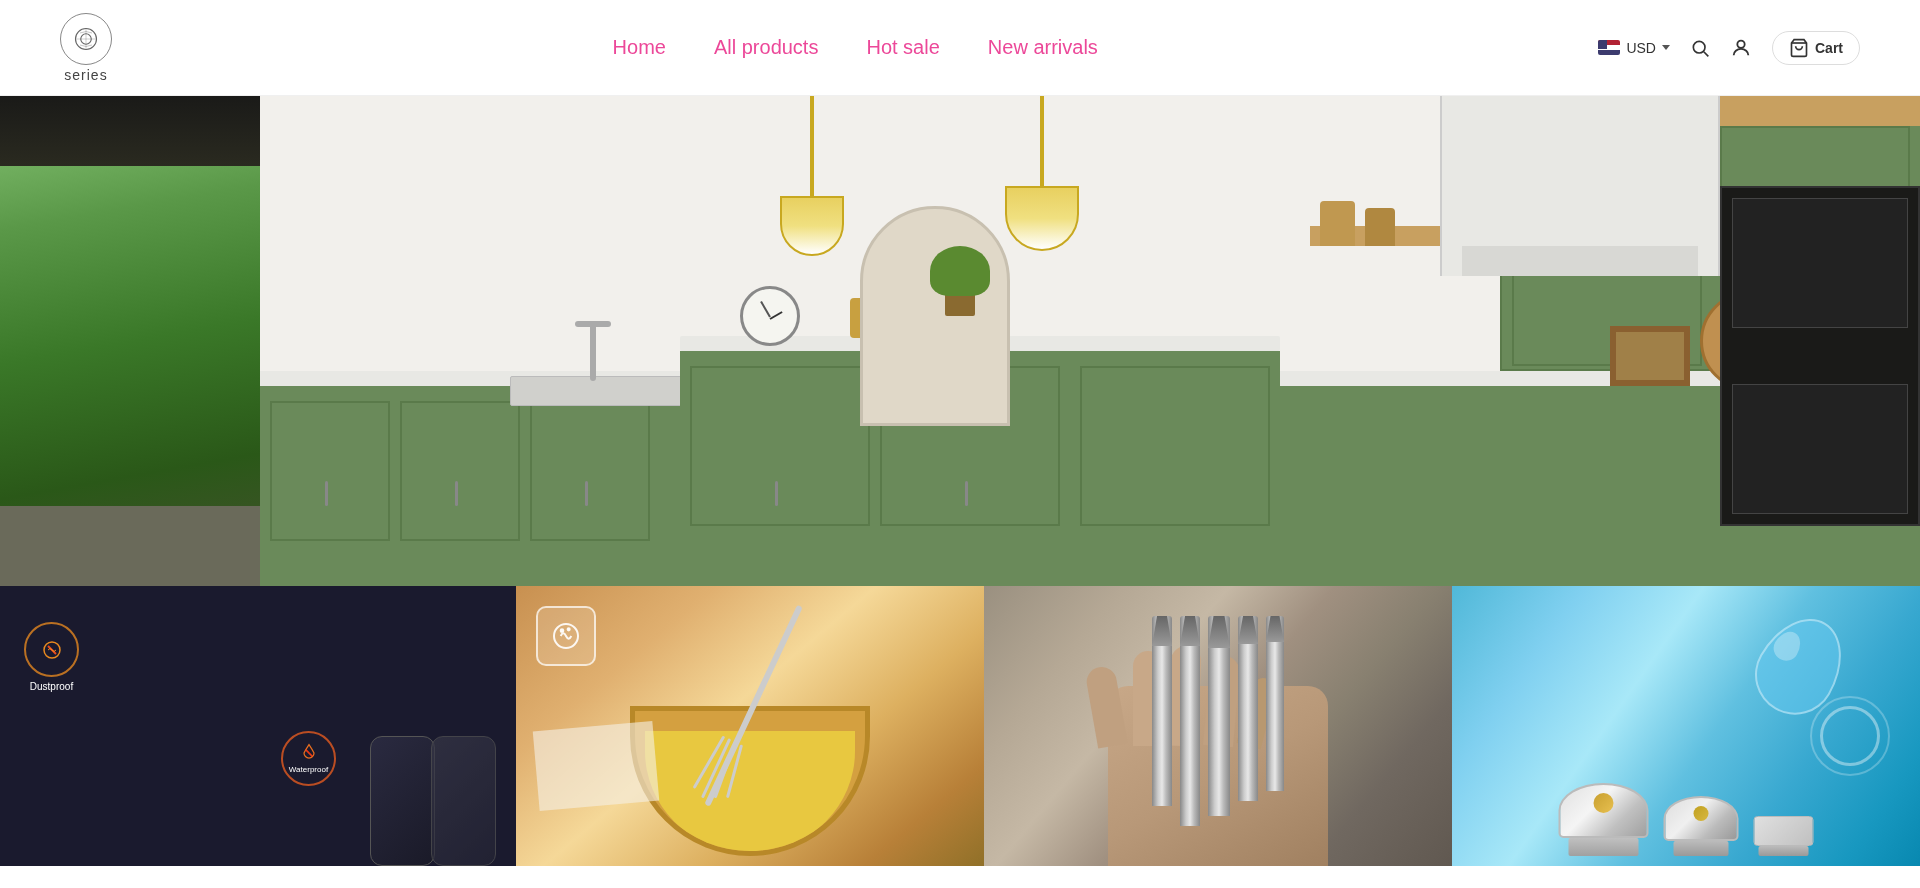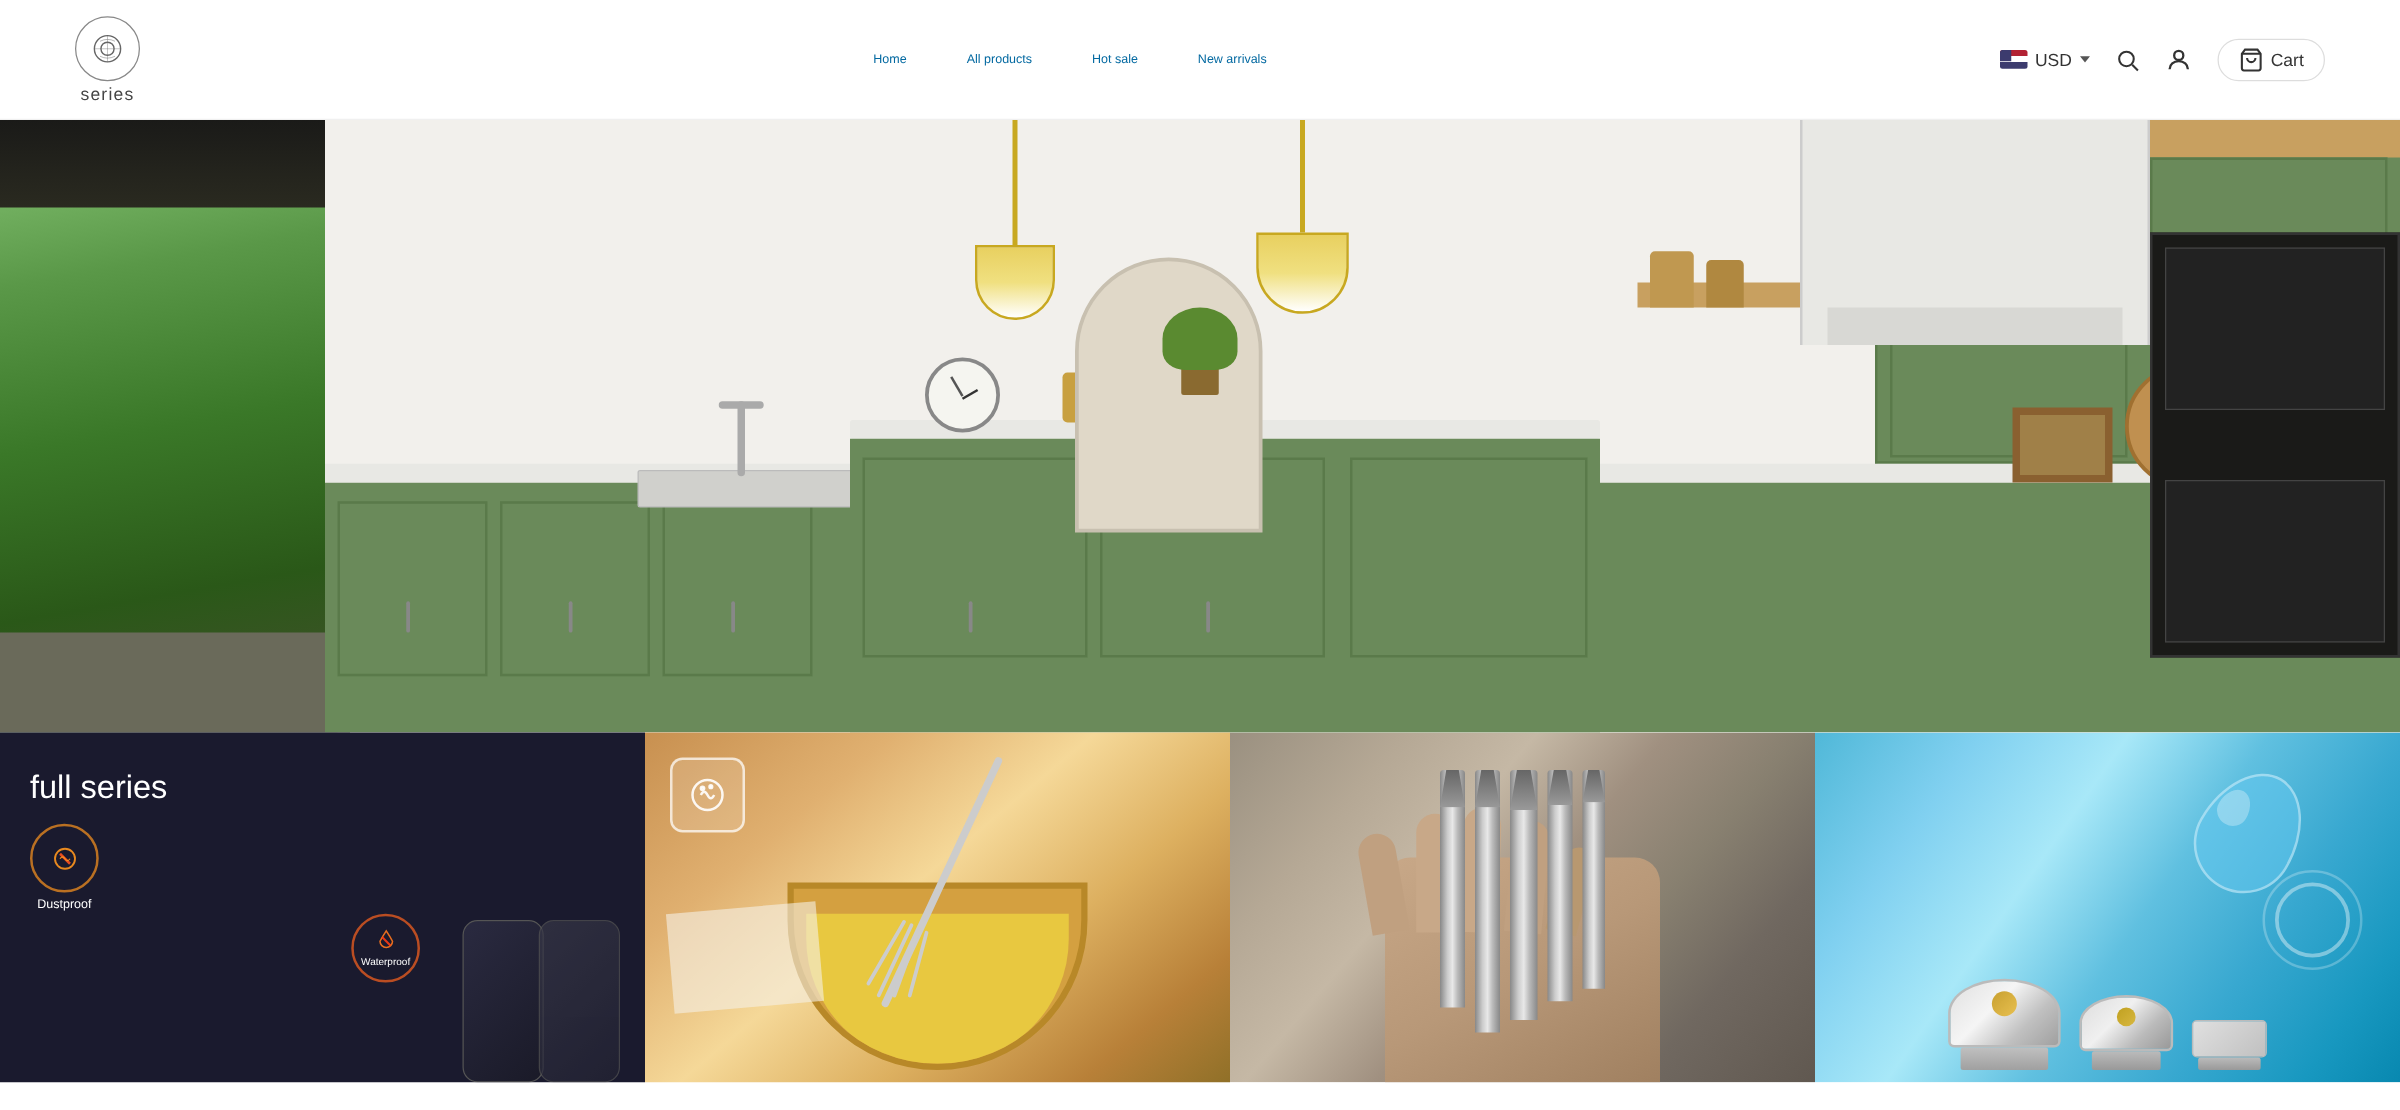--- a/index.html
+++ b/index.html
@@ -39,22 +39,22 @@
       color: #444;
       letter-spacing: 1px;
       margin-top: 2px;
     }
     .nav {
       display: flex;
       gap: 48px;
     }
     .nav a {
       text-decoration: none;
-      color: #0369a1;
-      font-size: 10px;
+      color: #ec4899;
+      font-size: 20px;
     }
     .header-right {
       display: flex;
       align-items: center;
       gap: 20px;
     }
     .currency-selector {
       display: flex;
       align-items: center;
       gap: 6px;
@@ -98,20 +98,21 @@
       display: flex;
       align-items: center;
       gap: 6px;
       border: 1px solid #ddd;
       border-radius: 20px;
       padding: 6px 16px;
       cursor: pointer;
       background: #fff;
       font-size: 14px;
       color: #333;
+      font-weight: bold;
     }
 
     
     .hero {
       width: 100%;
       height: 490px;
       overflow: hidden;
       position: relative;
     }
 
@@ -311,21 +312,20 @@
 
     <div style="position:absolute;bottom:200px;right:230px;width:80px;height:60px;background:#c8a060;border:6px solid #8a6030;">
       <div style="width:100%;height:100%;background:#a08048;"></div>
     </div>
   </div>
 </section>
 
 <section class="product-grid">
 
   <div class="product-cell cell-iphone" style="position:relative;background:#1a1a2e;padding:28px 24px;">
-    <div class="iphone-title-line2">full series</div>
 
     <div style="display:flex;align-items:flex-end;gap:12px;margin-top:8px;">
       <div style="display:flex;flex-direction:column;align-items:center;">
         <div style="width:55px;height:55px;border:2px solid rgba(255,150,30,0.7);border-radius:50%;display:flex;align-items:center;justify-content:center;margin-bottom:4px;">
           <svg width="24" height="24" viewBox="0 0 24 24" fill="none" stroke="rgba(255,150,30,0.9)" stroke-width="1.5">
             <circle cx="12" cy="12" r="8"></circle>
             <line x1="8" y1="8" x2="16" y2="16" stroke="rgba(255,80,30,0.9)" stroke-width="2"></line>
             <path d="M8 12 Q10 9 12 12 Q14 15 16 12" stroke="rgba(255,150,30,0.9)" stroke-width="1"></path>
           </svg>
         </div>

